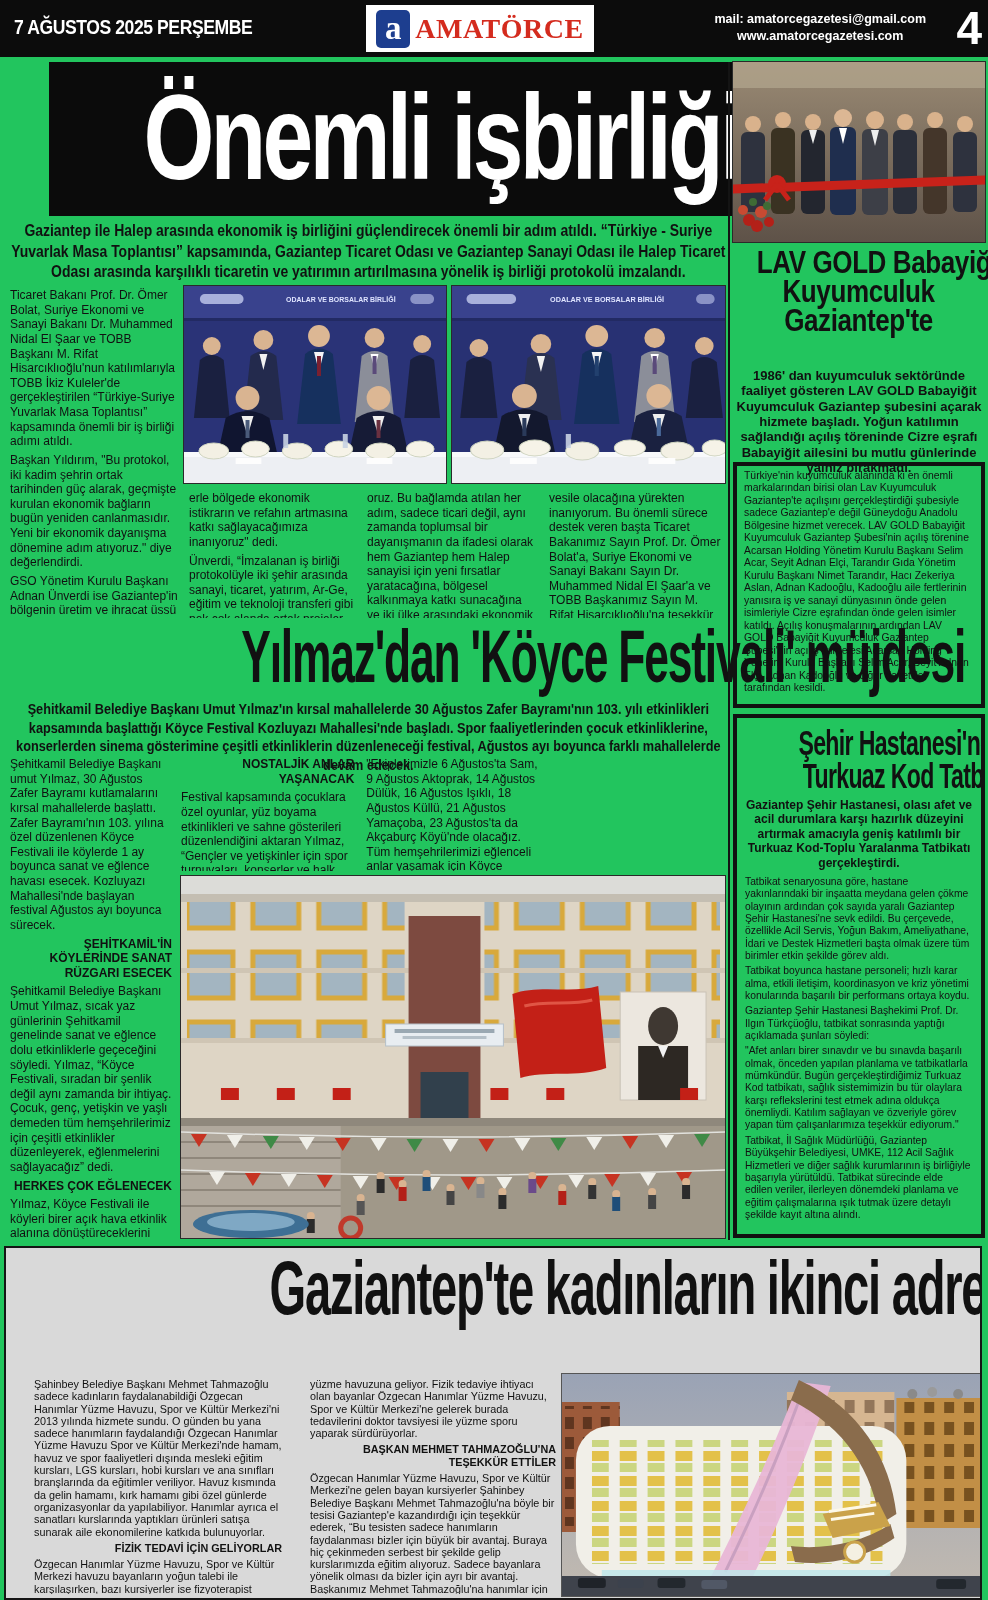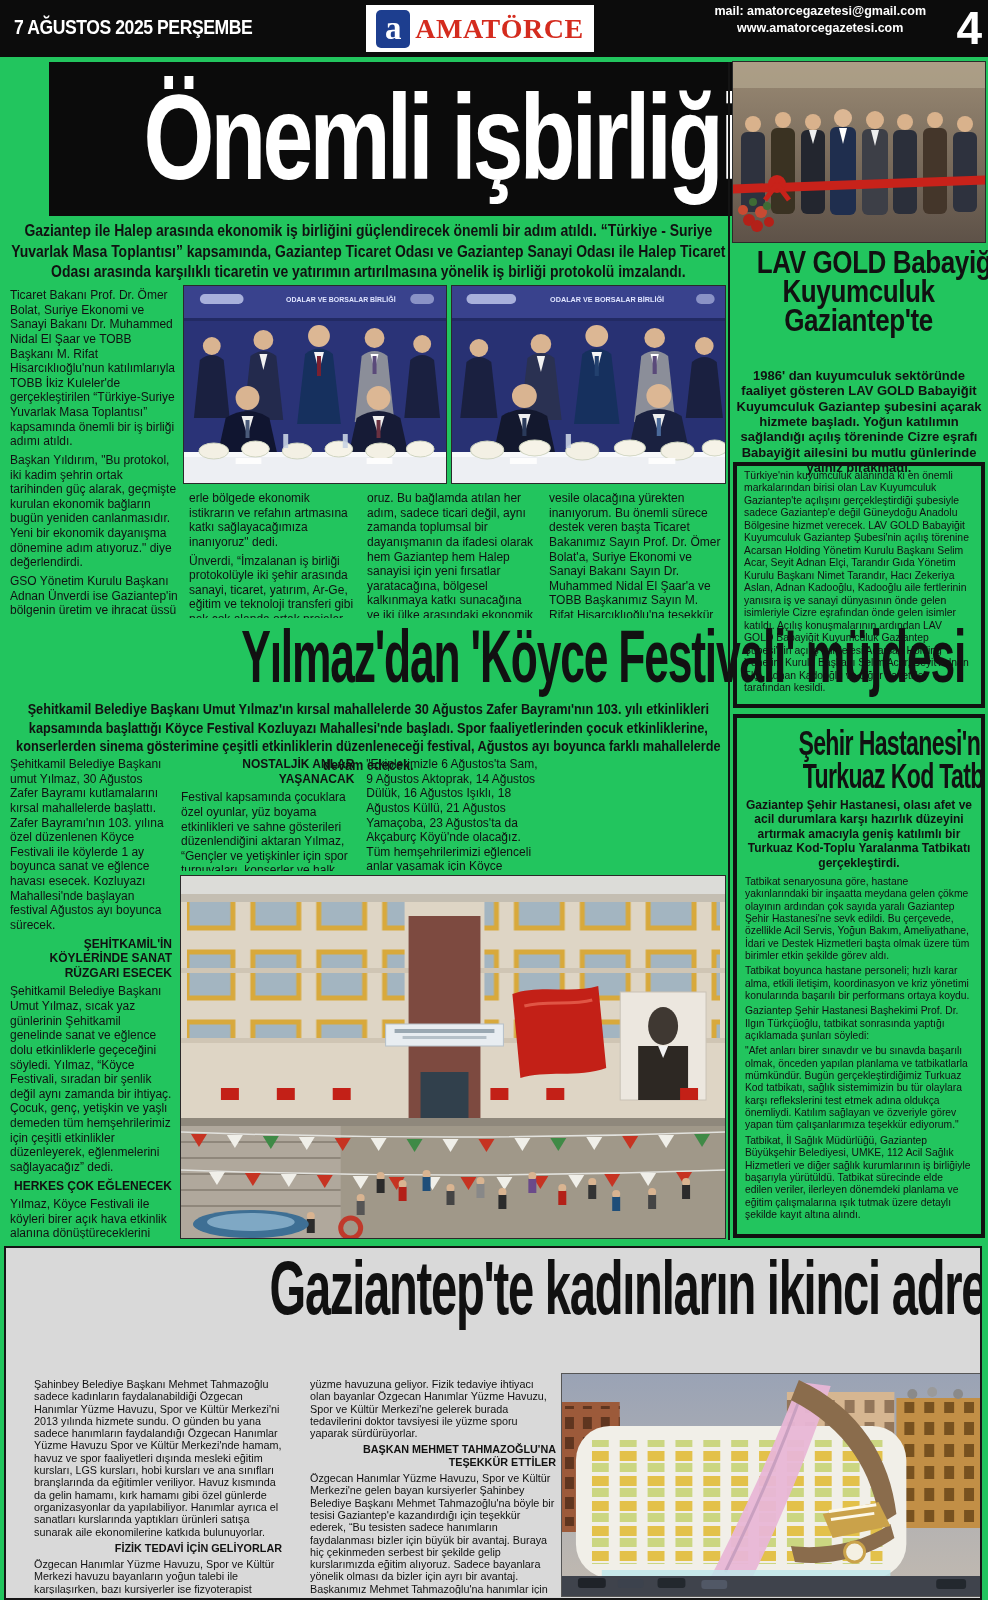--- a/index.html
+++ b/index.html
@@ -4,21 +4,21 @@
 <style>
   html,body{margin:0;padding:0;background:#e8e8e8;}
   .page{position:relative;width:988px;height:1600px;background:#22c55e;font-family:"Liberation Sans",sans-serif;color:#111;overflow:hidden;margin:0 auto;}
   .cx{display:inline-block;white-space:nowrap;transform:scaleX(var(--sx,.8));transform-origin:50% 50%;}
   
   .masthead{position:absolute;left:0;top:0;width:988px;height:57px;background:#0c0c0c;color:#fff;}
   .m-date{position:absolute;left:14px;top:16px;font-size:20px;font-weight:bold;letter-spacing:-.5px;transform:scaleX(.88);transform-origin:0 50%;}
   .m-logo{position:absolute;left:366px;top:5px;width:228px;height:47px;background:#fff;display:flex;align-items:center;justify-content:center;gap:5px;}
   .logo-a{display:inline-block;width:34px;height:38px;background:#1d3e8f;color:#fff;font-weight:bold;font-size:33px;line-height:37px;text-align:center;border-radius:5px;font-family:"Liberation Serif",serif;}
   .logo-word{color:#d42b1e;font-weight:bold;font-size:28px;font-family:"Liberation Serif",serif;letter-spacing:.5px;}
-  .m-contact{position:absolute;right:62px;top:3px;text-align:center;font-size:12.5px;font-weight:bold;line-height:1.35;}
+  .m-contact{position:absolute;right:62px;top:11px;text-align:center;font-size:12.5px;font-weight:bold;line-height:1.35;}
   .m-page-num{position:absolute;right:6px;top:0px;font-size:46px;font-weight:bold;line-height:57px;}
   
   .s1-hbox{position:absolute;left:8px;top:62px;width:717px;height:154px;background:#0b0b0b;color:#fff;text-align:center;overflow:hidden;margin-left:41px;}
   .s1-hbox .hl{font-size:120px;font-weight:bold;line-height:150px;letter-spacing:-5px;--sx:.76;}
   .squeeze{transform:scaleX(.82);transform-origin:0 0;width:874px;}
   .s1-intro{position:absolute;left:10px;top:221px;font-size:17px;font-weight:bold;text-align:center;line-height:1.22;}
   .col{font-size:12px;line-height:1.22;text-align:left;}
   .col p{margin:0 0 4px 0;}
   .colh{font-weight:bold;text-align:right;margin:5px 0 2px;}
   .s1-col1{position:absolute;left:10px;top:288px;width:168px;height:332px;overflow:hidden;}

